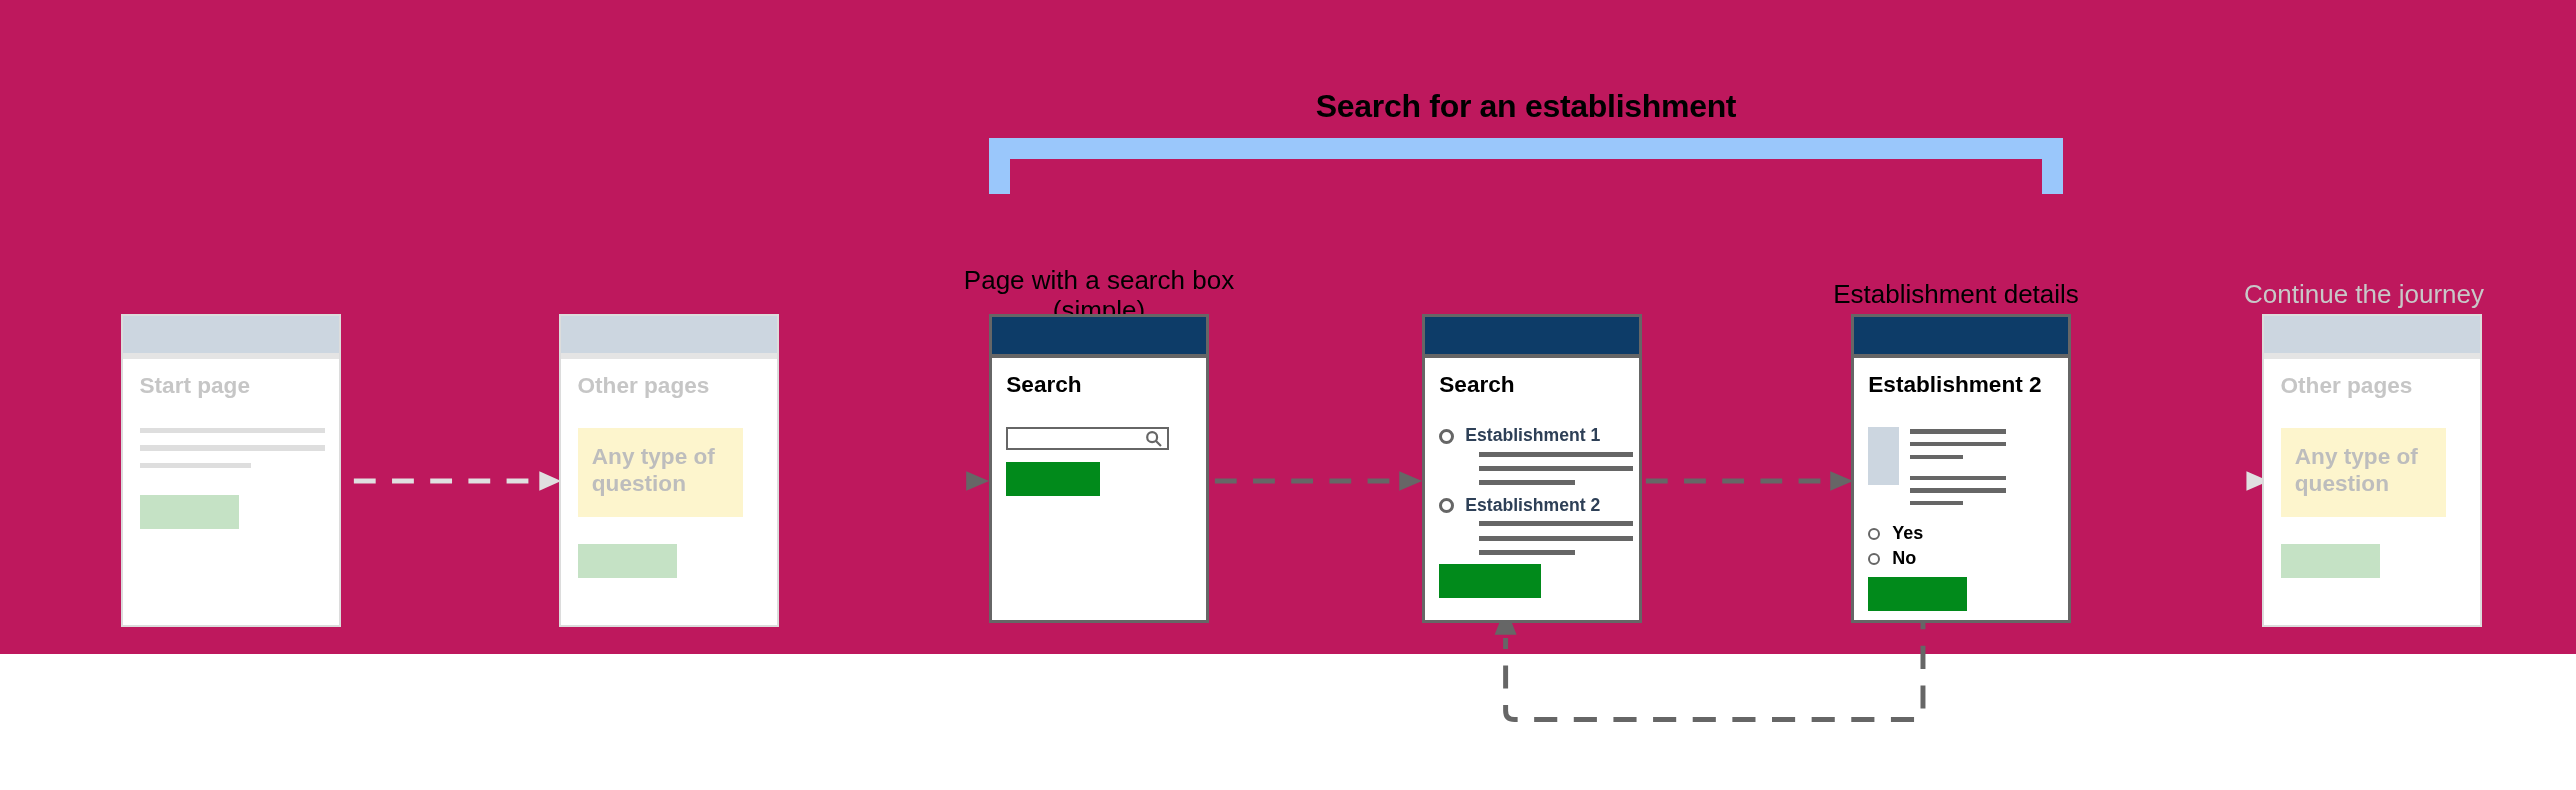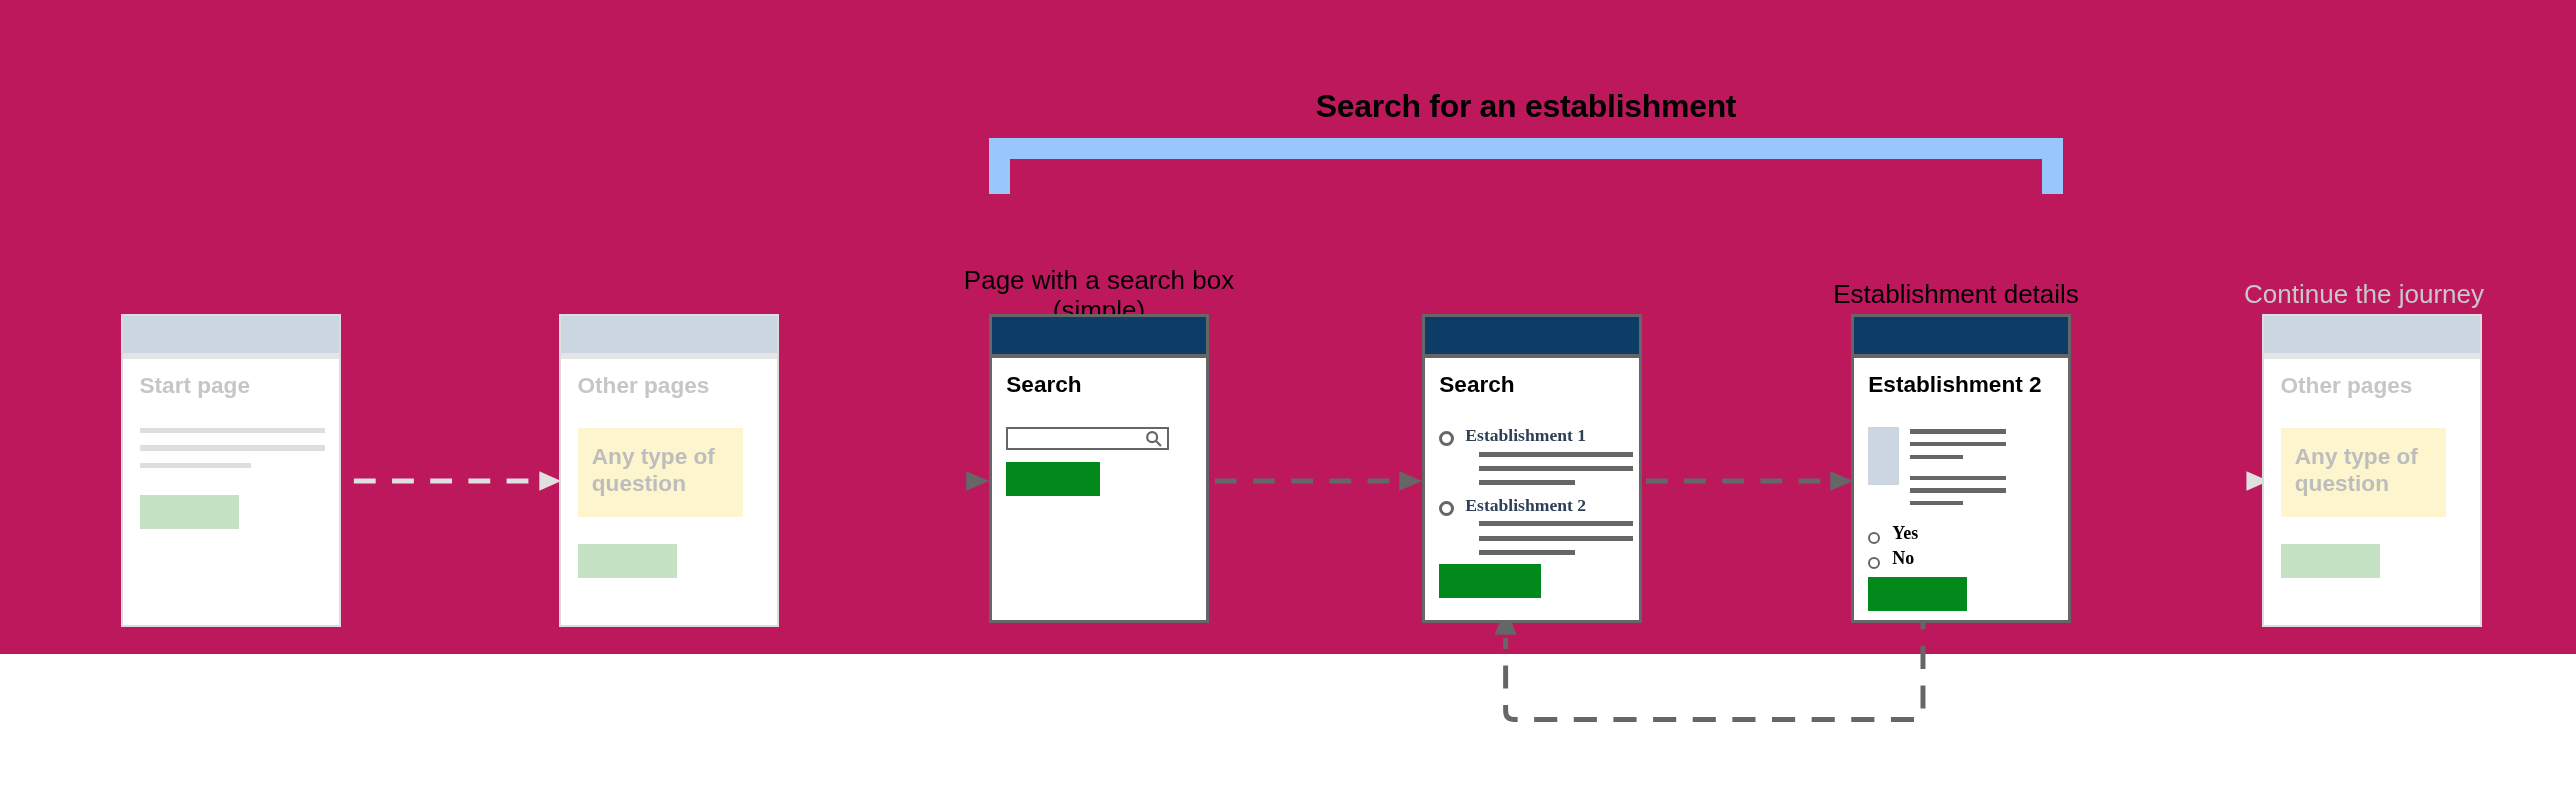--- a/index.html
+++ b/index.html
@@ -141,21 +141,21 @@
   }
   .search-field .mag-icon {
     position: absolute;
     right: 5px;
     top: 1.1px;
     width: 17.6px;
     height: 17.6px;
   }
 
   
-  .radio-row { display: flex; align-items: flex-end; margin-bottom: 4.4px; font-family: Liberation Serif, serif; }
+  .radio-row { display: flex; align-items: center; margin-bottom: 4.4px; }
   .radio-circle {
     width: 15px; height: 15px;
     border: 3.3px solid #666666;
     border-radius: 50%;
     flex: 0 0 auto;
     margin-top: 1.1px;
   }
   .radio-circle.sm {
     width: 12px; height: 12px; border-width: 2.8px;
   }

